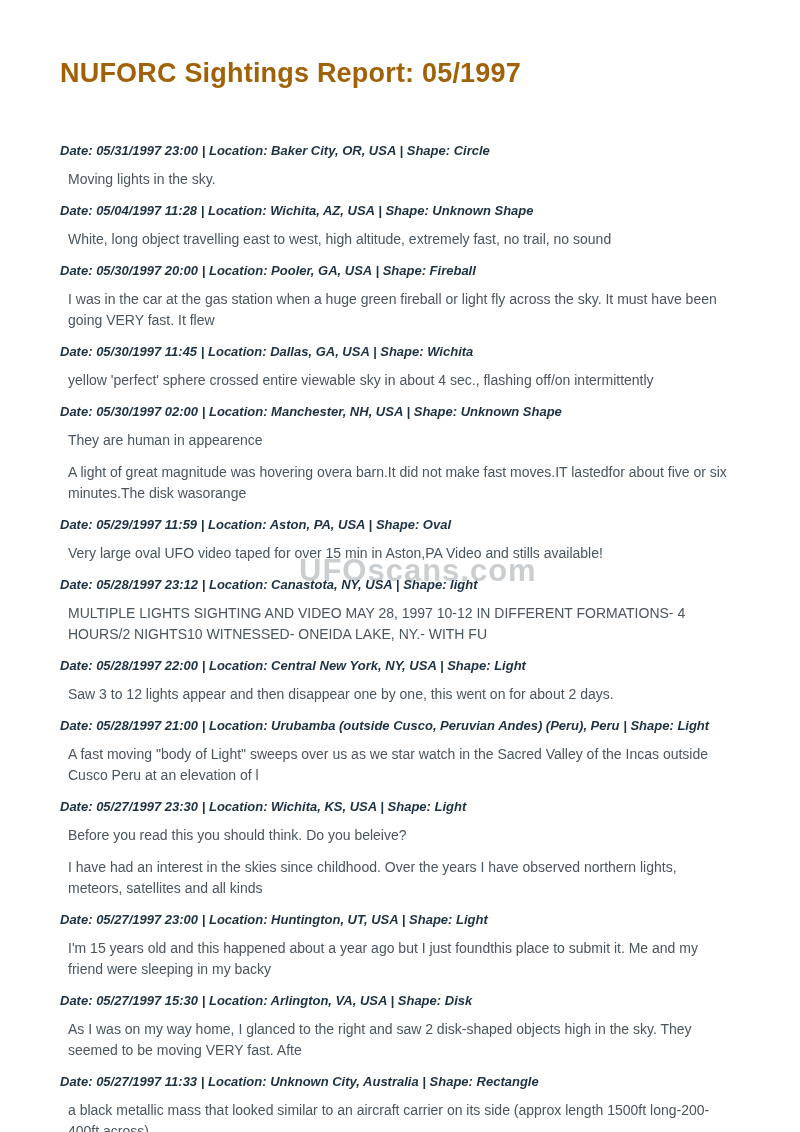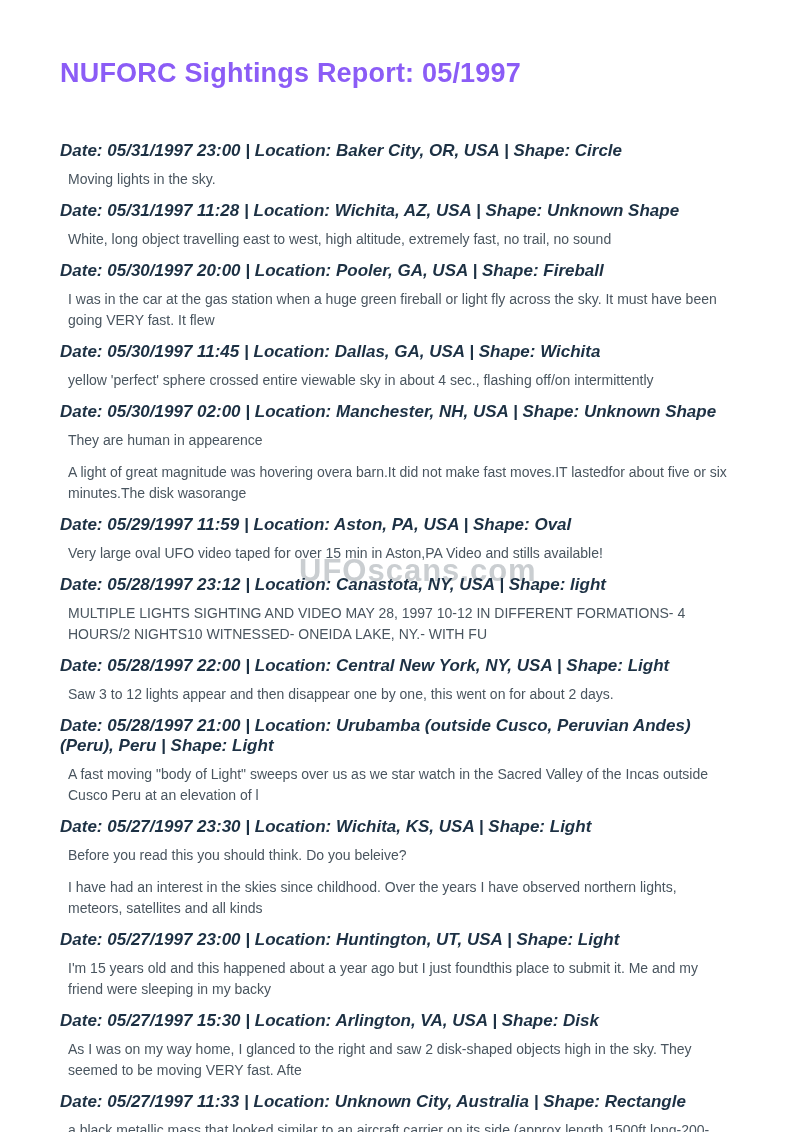--- a/index.html
+++ b/index.html
@@ -30,30 +30,30 @@
   .page {
     position: relative;
     z-index: 1;
     padding: 58px 62px 0 60px;
     box-sizing: border-box;
     width: 800px;
   }
   .report-title {
     font-size: 27px;
     font-weight: bold;
-    color: #8b5cf6;
+    color: #a16207;
     margin: 0 0 52px 0;
     letter-spacing: 0.2px;
   }
   .entry {
     margin: 0 0 11px 0;
   }
   .entry-header {
     margin: 0 0 2px 0;
-    font-size: 17px;
+    font-size: 13px;
     font-weight: bold;
     font-style: italic;
     color: #1d3144;
     line-height: 20px;
   }
   .entry-description {
     margin: 8px;
     font-size: 14px;
     color: #49555f;
     line-height: 21px;
@@ -67,21 +67,21 @@
 <div class="page">
   <h1 class="report-title">NUFORC Sightings Report: 05/1997</h1>
 
   <div id="entries">
   <article class="entry">
     <h2 class="entry-header"><span>Date:</span> <span>05/31/1997 23:00</span> <span>|</span> <span>Location:</span> <span>Baker City, OR, USA</span> <span>|</span> <span>Shape:</span> <span>Circle</span></h2>
     <p class="entry-description">Moving lights in the sky.</p>
   </article>
 
   <article class="entry">
-    <h2 class="entry-header"><span>Date:</span> <span>05/31/1997 11:28</span> <span>|</span> <span>Location:</span> <span>Wichita, AZ, USA</span> <span>|</span> <span>Shape:</span> <span>Unknown Shape</span></h2>
+    <h2 class="entry-header"><span>Date:</span> <span>05/04/1997 11:28</span> <span>|</span> <span>Location:</span> <span>Wichita, AZ, USA</span> <span>|</span> <span>Shape:</span> <span>Unknown Shape</span></h2>
     <p class="entry-description">White, long object travelling east to west, high altitude, extremely fast, no trail, no sound</p>
   </article>
 
   <article class="entry">
     <h2 class="entry-header"><span>Date:</span> <span>05/30/1997 20:00</span> <span>|</span> <span>Location:</span> <span>Pooler, GA, USA</span> <span>|</span> <span>Shape:</span> <span>Fireball</span></h2>
     <p class="entry-description">I was in the car at the gas station when a huge green fireball or light fly across the sky. It must have been going VERY fast. It flew</p>
   </article>
 
   <article class="entry">
     <h2 class="entry-header"><span>Date:</span> <span>05/30/1997 11:45</span> <span>|</span> <span>Location:</span> <span>Dallas, GA, USA</span> <span>|</span> <span>Shape:</span> <span>Wichita</span></h2>

